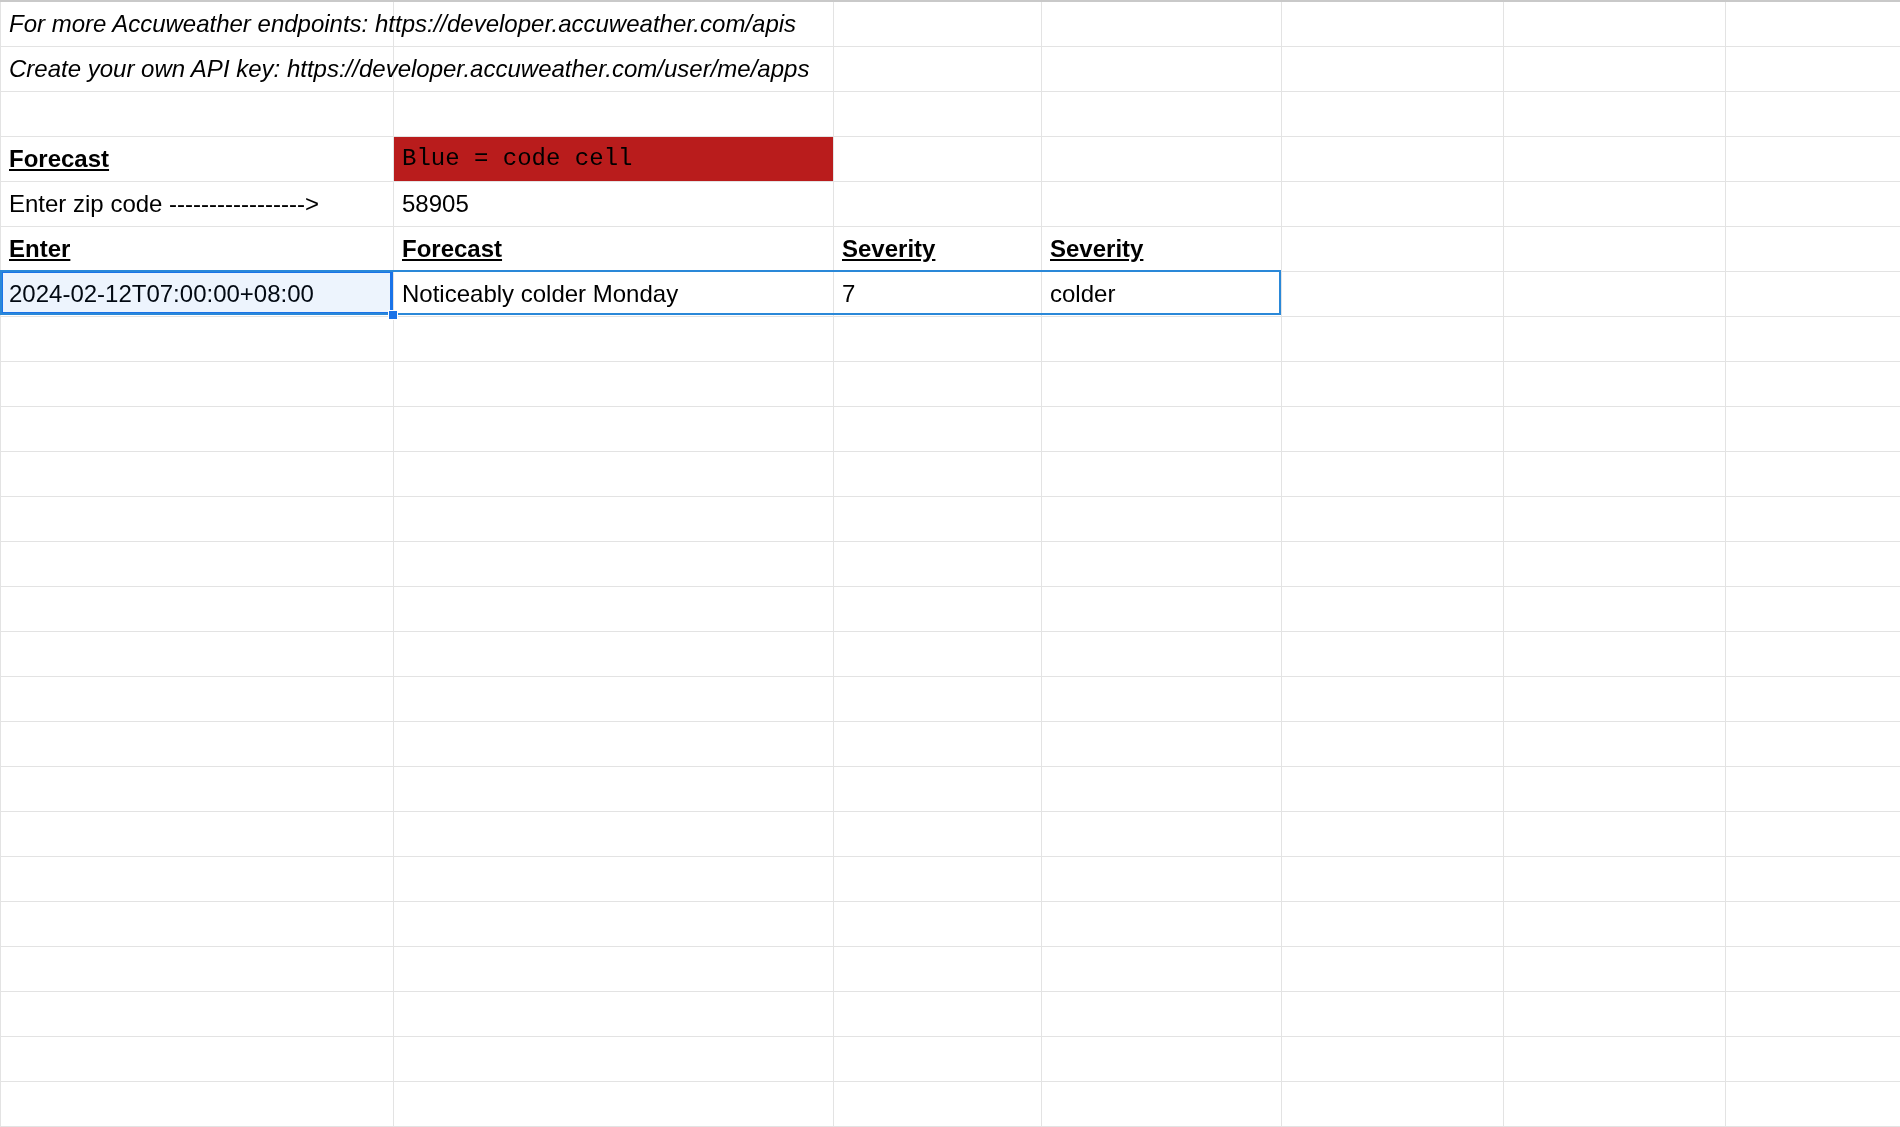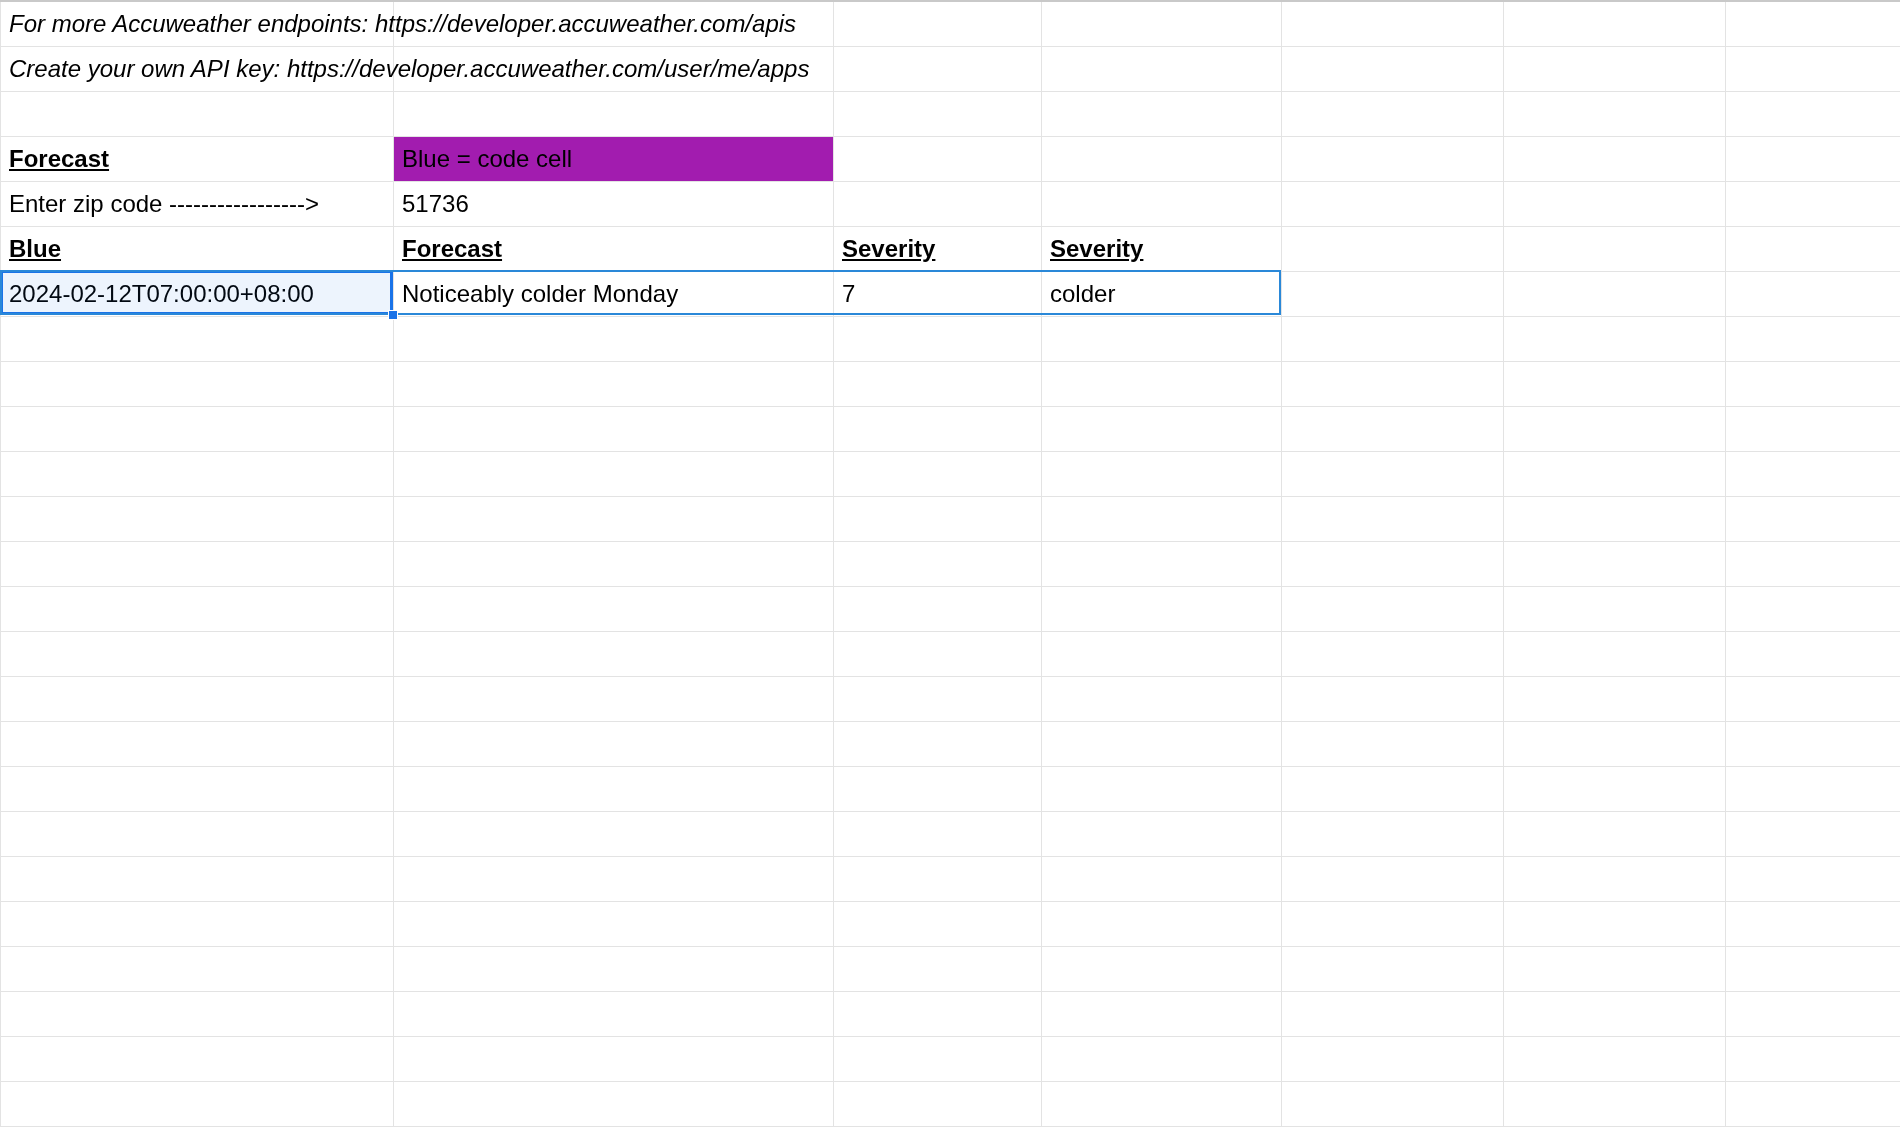--- a/index.html
+++ b/index.html
@@ -34,21 +34,21 @@
     col.c-a { width: 393px; }
     col.c-b { width: 440px; }
     col.c-c { width: 208px; }
     col.c-d { width: 240px; }
     col.c-e { width: 222px; }
     col.c-f { width: 222px; }
     col.c-g { width: 180px; }
 
     .italic { font-style: italic; text-align: center; }
     .bold { font-weight: 700; text-decoration: underline; }
-    .code-cell { background: #a21caf; }
+    .code-cell { background: #b91c1c; font-family: Liberation Mono, monospace; }
 
     
     .selection {
       position: absolute;
       border: 2px solid #2a88d8;
       pointer-events: none;
     }
     .active-cell-hilite {
       position: absolute;
       border: 3px solid #1a73e8;
@@ -142,32 +142,32 @@
         <td></td>
         <td></td>
         <td></td>
       </tr>
 
       <tr>
         <td>
           <span>Enter zip code -----------------&gt;</span>
         </td>
         <td>
-          <span>51736</span>
-        </td>
-        <td></td>
-        <td></td>
-        <td></td>
-        <td></td>
-        <td></td>
-      </tr>
-
-      <tr>
-        <td class="bold">
-          <span>Blue</span>
+          <span>58905</span>
+        </td>
+        <td></td>
+        <td></td>
+        <td></td>
+        <td></td>
+        <td></td>
+      </tr>
+
+      <tr>
+        <td class="bold">
+          <span>Enter</span>
         </td>
         <td class="bold">
           <span>Forecast</span>
         </td>
         <td class="bold">
           <span>Severity</span>
         </td>
         <td class="bold">
           <span>Severity</span>
         </td>

